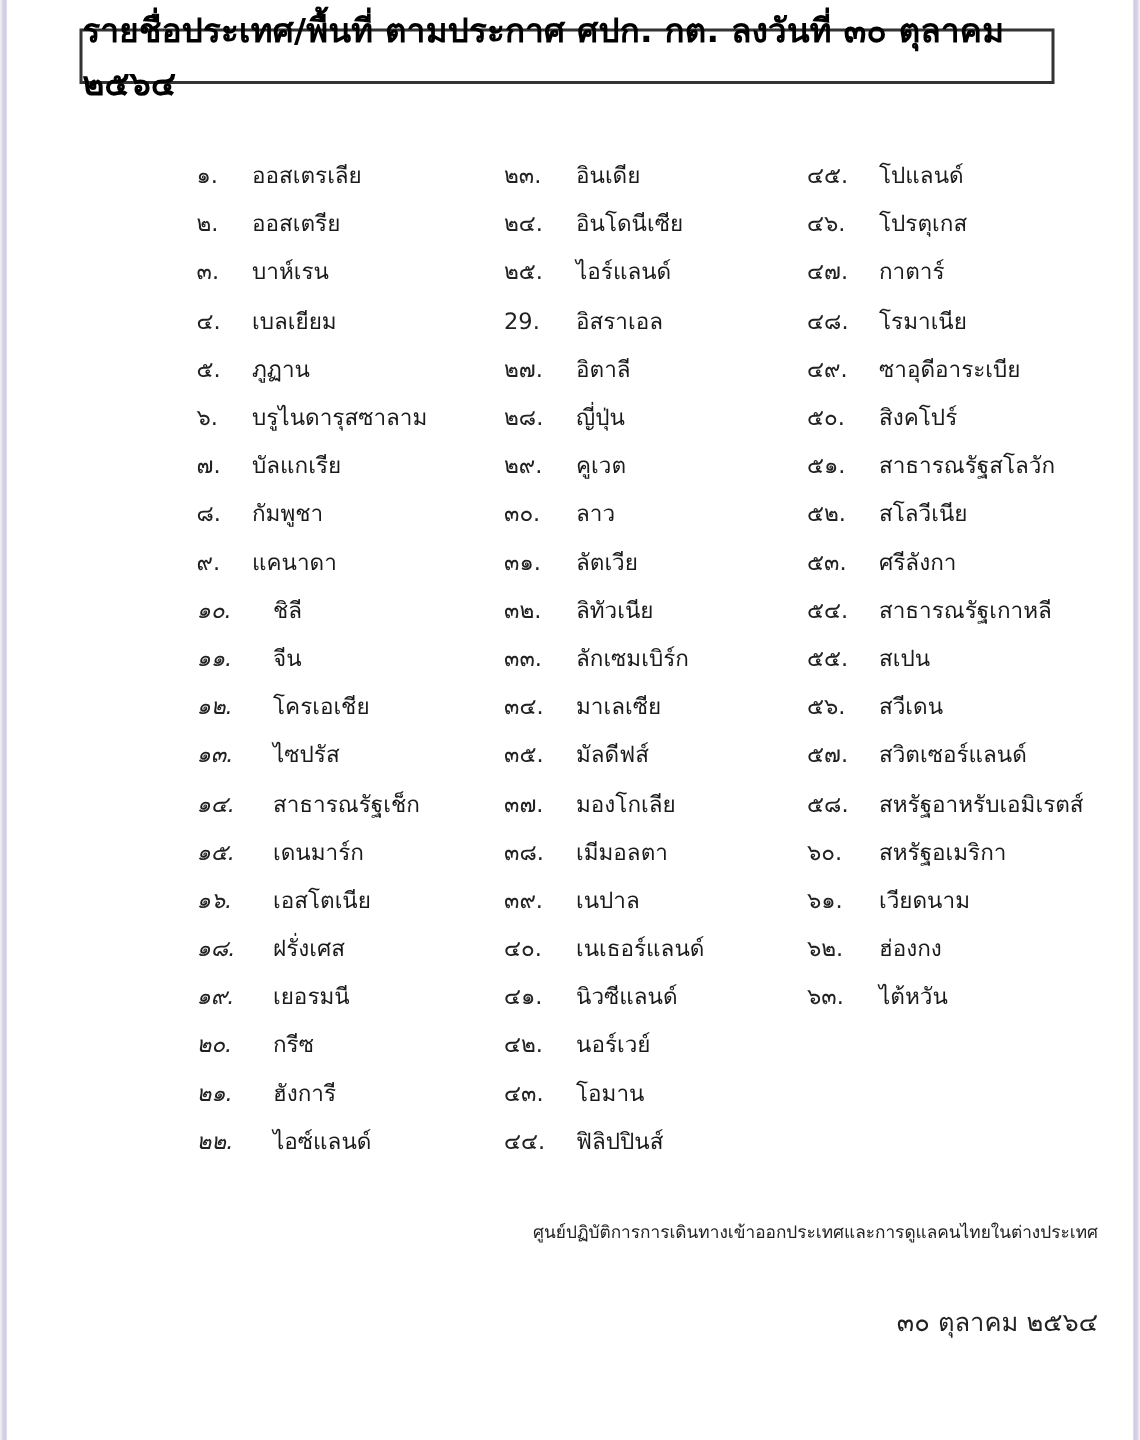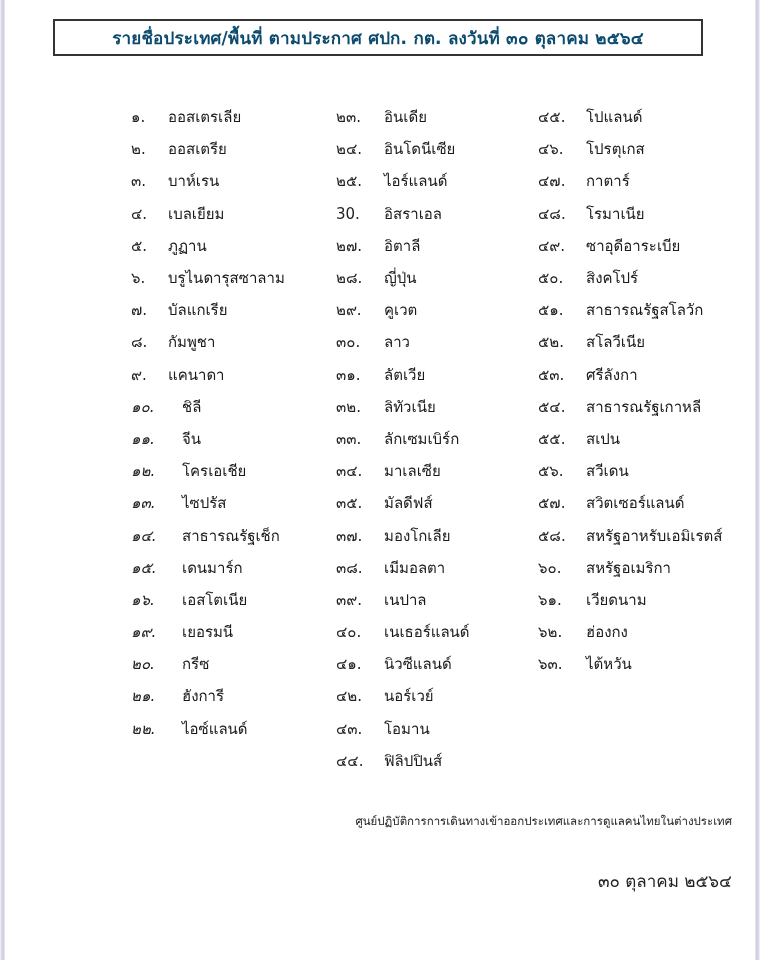--- a/index.html
+++ b/index.html
@@ -19,21 +19,21 @@
     position: absolute; right: 0; top: 0; width: 5px; height: 960px;
     background: linear-gradient(to left, #f4f3f8 0, #d6d3e6 2px, #cfcbe2 4px, #ffffff 5px);
   }
   .title-box {
     position: absolute; left: 53px; top: 19px; width: 650px; height: 37px;
     border: 2px solid #333;
     box-sizing: border-box;
     display: flex; align-items: center; justify-content: center;
   }
   .title-text {
-    font-weight: bold; font-size: 17px; color: #0c4a6e;
+    font-weight: bold; font-size: 22px; color: #000000;
     letter-spacing: 0.2px;
   }
   .col {
     position: absolute; top: 101px;
   }
   .col1 { left: 131px; }
   .col2 { left: 336px; }
   .col3 { left: 538px; }
   .item {
     height: 32.2px;
@@ -123,20 +123,24 @@
     </div>
     <div class="item">
       <span class="num long">๑๕.</span>
       <span class="name">เดนมาร์ก</span>
     </div>
     <div class="item">
       <span class="num long">๑๖.</span>
       <span class="name">เอสโตเนีย</span>
     </div>
     <div class="item">
+      <span class="num long">๑๘.</span>
+      <span class="name">ฝรั่งเศส</span>
+    </div>
+    <div class="item">
       <span class="num long">๑๙.</span>
       <span class="name">เยอรมนี</span>
     </div>
     <div class="item">
       <span class="num long">๒๐.</span>
       <span class="name">กรีซ</span>
     </div>
     <div class="item">
       <span class="num long">๒๑.</span>
       <span class="name">ฮังการี</span>
@@ -153,21 +157,21 @@
     </div>
     <div class="item">
       <span class="num">๒๔.</span>
       <span class="name">อินโดนีเซีย</span>
     </div>
     <div class="item">
       <span class="num">๒๕.</span>
       <span class="name">ไอร์แลนด์</span>
     </div>
     <div class="item">
-      <span class="num">30.</span>
+      <span class="num">29.</span>
       <span class="name">อิสราเอล</span>
     </div>
     <div class="item">
       <span class="num">๒๗.</span>
       <span class="name">อิตาลี</span>
     </div>
     <div class="item">
       <span class="num">๒๘.</span>
       <span class="name">ญี่ปุ่น</span>
     </div>

